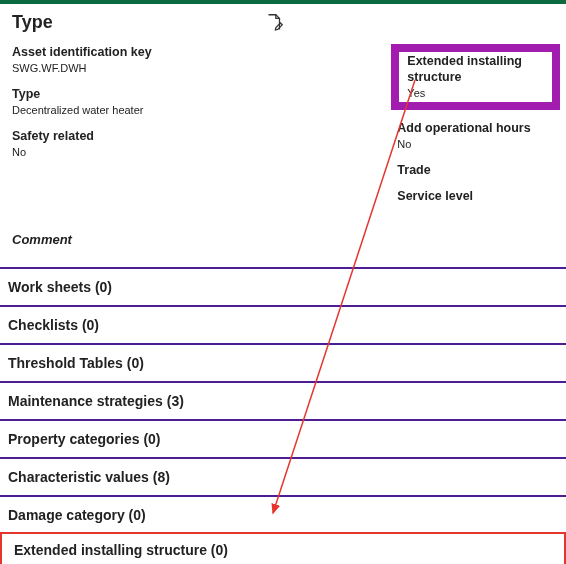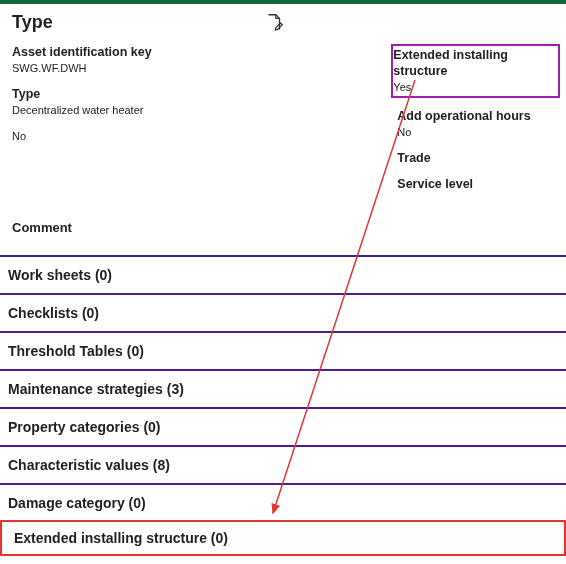--- a/index.html
+++ b/index.html
@@ -42,29 +42,30 @@
   .field-label {
     font-size: 12.5px;
     font-weight: 700;
     line-height: 16px;
   }
   .field-value {
     font-size: 11px;
     line-height: 16px;
   }
   .col-right .field:first-child {
-    border: 2px solid #a21caf;
-    padding: 1px 0;
+    border: 8px solid #a21caf;
+    padding: 1px 8px;
     margin-left: -6px;
     margin-right: -6px;
   }
   .comment-label {
     font-size: 13px;
     font-weight: 700;
     padding: 18px 12px 20px 12px;
+    font-style: italic;
   }
   .sections {
   }
   .section-item {
     border-top: 2px solid #4c1d95;
     padding: 10px 8px;
     font-weight: 700;
     font-size: 14px;
   }
   .section-item.highlight {
@@ -106,20 +107,21 @@
   <div class="col col-left">
     <div class="field">
       <div class="field-label">Asset identification key</div>
       <div class="field-value">SWG.WF.DWH</div>
     </div>
     <div class="field">
       <div class="field-label">Type</div>
       <div class="field-value">Decentralized water heater</div>
     </div>
     <div class="field">
+      <div class="field-label">Safety related</div>
       <div class="field-value">No</div>
     </div>
   </div>
 
   <div class="col col-mid"></div>
 
   <div class="col col-right">
     <div class="field">
       <div class="field-label">Extended installing structure</div>
       <div class="field-value">Yes</div>

